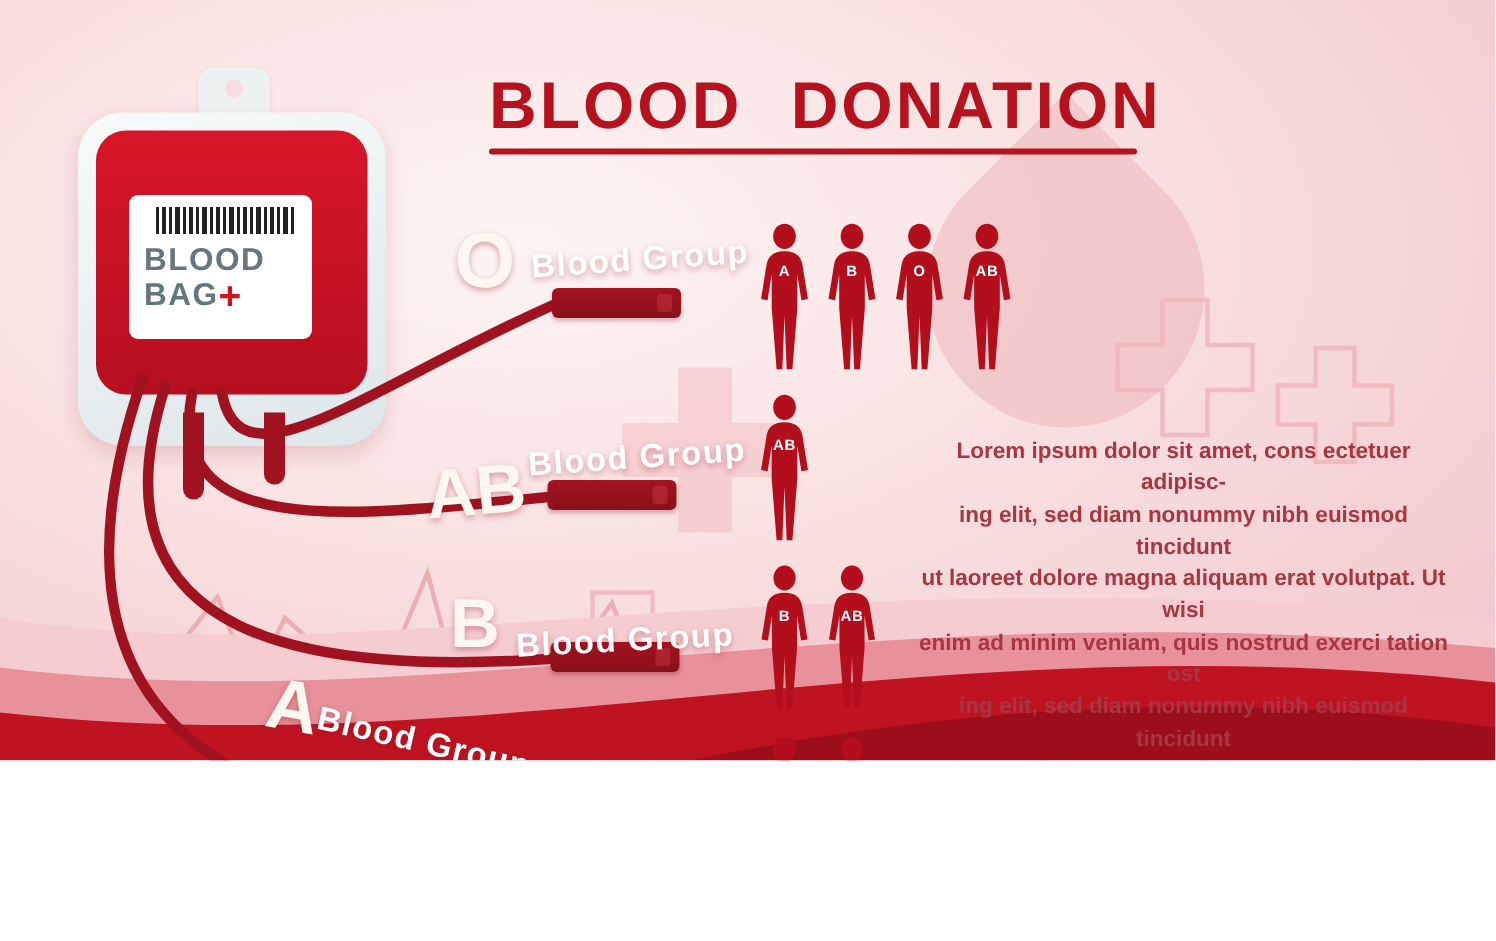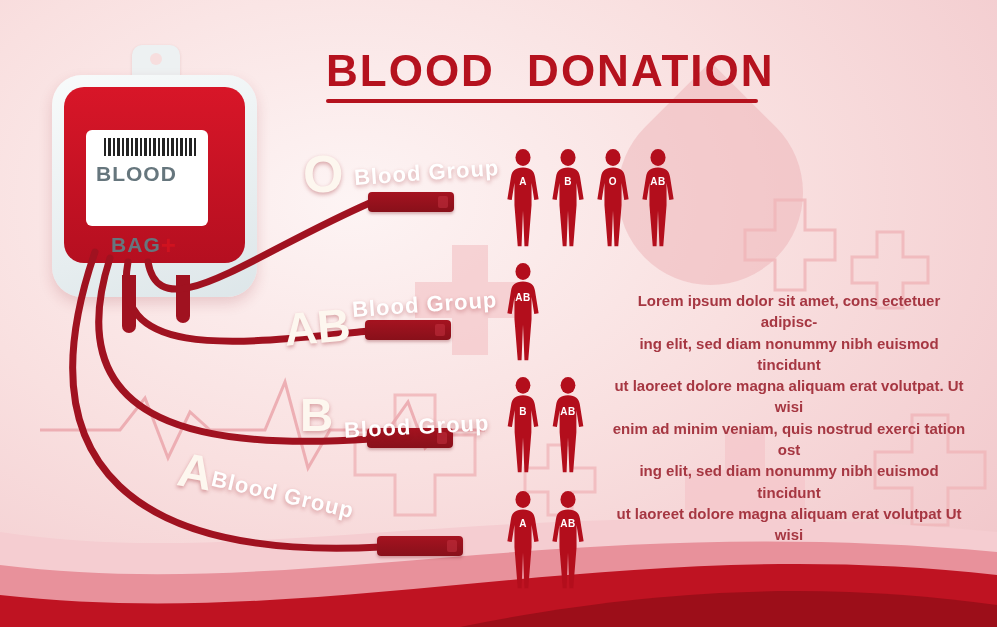--- a/index.html
+++ b/index.html
@@ -1,18 +1,18 @@
 <!DOCTYPE html>
 <html><head>
 <meta charset="utf-8">
 <style>
   html,body{margin:0;padding:0;}
   body{font-family:"Liberation Sans", sans-serif;}
   #stage{
-    position:relative;width:997px;height:627px;overflow:hidden;
+    position:relative;width:997px;height:507px;overflow:hidden;
     background:radial-gradient(ellipse at 35% 32%, #fdf4f4 0%, #f9e0e0 45%, #f0c3c7 100%);
   }
   
   .decor-svg{position:absolute;left:0;top:0;z-index:1;}
   .drop{
     position:absolute;left:618px;top:100px;width:185px;height:185px;
     background:#edafb3;opacity:.48;border-radius:0 50% 50% 50%;
     transform:rotate(45deg);z-index:1;
   }
   .waves{position:absolute;left:0;bottom:0;z-index:2;}
@@ -53,21 +53,21 @@
   }
   .bag-label{
     position:absolute;left:34px;top:55px;width:122px;height:96px;
     background:#ffffff;border-radius:6px;padding:8px 10px;box-sizing:border-box;
   }
   .barcode{
     width:92px;height:18px;margin:0 0 6px 8px;
     background:repeating-linear-gradient(90deg,#222 0 2px,transparent 2px 4px,#222 4px 7px,transparent 7px 9px);
   }
   .bag-text{font-size:21px;font-weight:800;color:#66767d;letter-spacing:1px;line-height:1.1;}
-  .bag-line2{display:flex;justify-content:center;align-items:center;width:96px;margin-top:48px;}
+  .bag-line2{display:flex;justify-content:flex-start;align-items:center;width:96px;}
   .bag-plus{color:#d0121f;font-size:26px;font-weight:800;line-height:20px;}
   .bag-drip{
     position:absolute;background:#a01220;width:14px;border-radius:0 0 10px 10px;
   }
   .drip1{left:70px;top:235px;height:58px;}
   .drip2{left:124px;top:235px;height:48px;}
   
   .tubes{position:absolute;left:0;top:0;z-index:3;}
   .connector{
     position:absolute;width:86px;height:20px;z-index:4;

